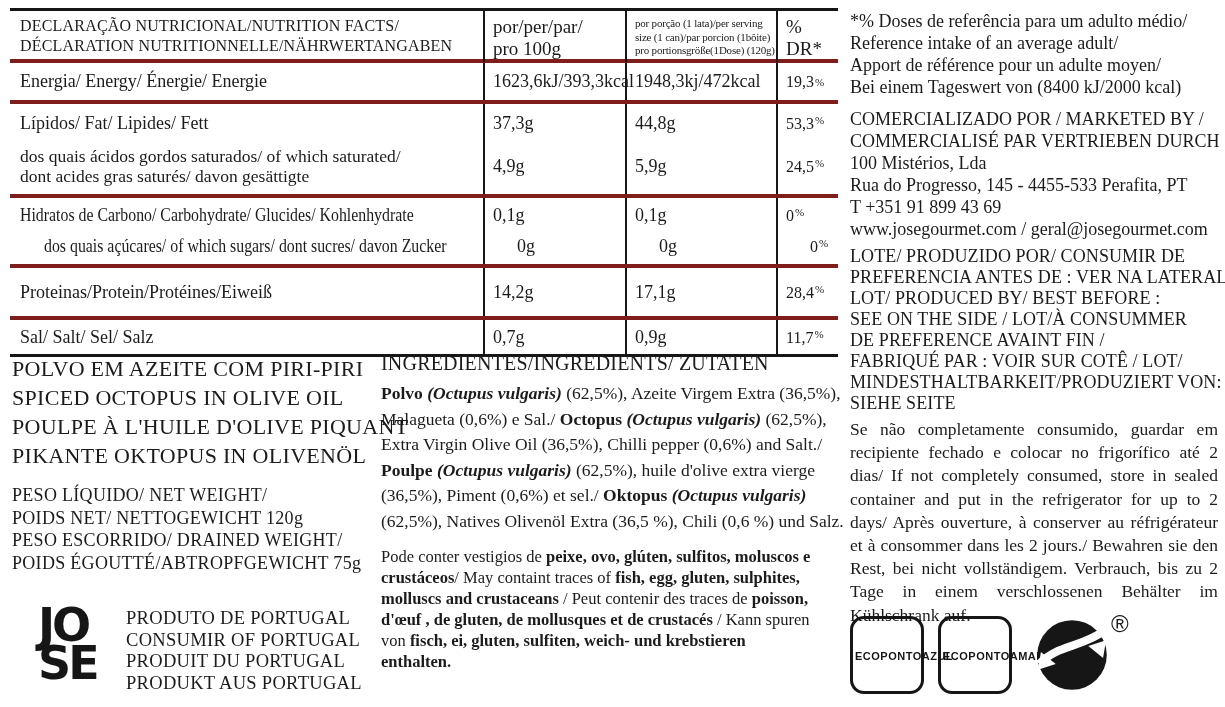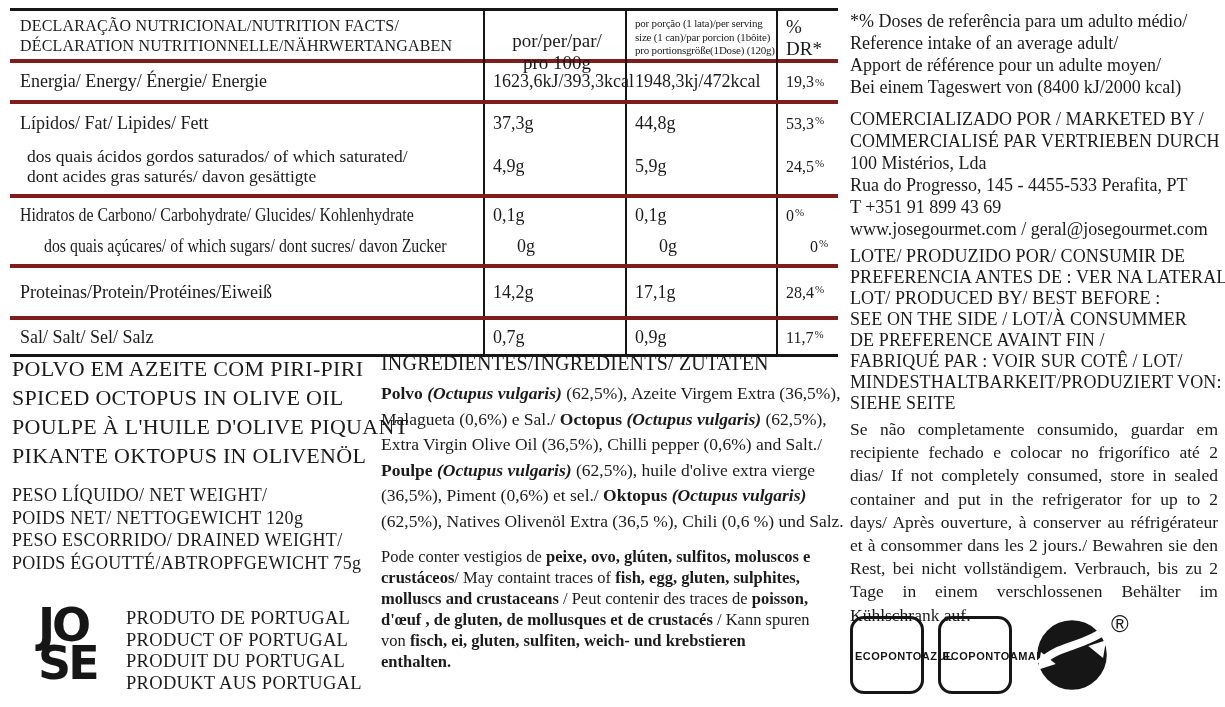--- a/index.html
+++ b/index.html
@@ -10,29 +10,29 @@
   .ntable { position:absolute; left:10px; top:8px; width:828px;
             border-top:3px solid #161616; border-bottom:3px solid #161616; }
   .trow { display:grid; grid-template-columns:473px 142px 151px 62px; border-bottom:4px solid #7f1d1d; }
   .trow:last-child { border-bottom:none; }
   .cell { padding:2px 4px 2px 10px; }
   .cell + .cell { border-left:2px solid #161616; padding-left:8px; }
   .vcenter { display:flex; align-items:center;text-align:center; }
   .stack > div { display:flex; align-items:center; }
 
   .hdr-title { font-size:16px; line-height:20px; letter-spacing:.2px; padding-top:5px; }
-  .hdr-per100 { font-size:19px; line-height:22px; padding-top:19px;text-align:center; }
+  .hdr-per100 { font-size:19px; line-height:22px; padding-top:5px; }
   .hdr-serving { font-size:11px; line-height:13.5px; padding-top:6px; white-space:nowrap; letter-spacing:-.2px; }
   .hdr-dr { font-size:19px; padding-top:5px; }
 
   .lbl { font-size:18px; }
   .val { font-size:18px; }
   .drv { font-size:16px; }
   .pct { font-size:11px; vertical-align:5px; margin-left:1px; }
-  .sub2 { font-size:17.5px; line-height:20px;margin-left:7px; }
+  .sub2 { font-size:17.5px; line-height:20px; }
   .condensed { display:inline-block; transform:scaleX(.88); transform-origin:left center; white-space:nowrap; }
 
   .h-row    { height:52px; }
   .r-energy  > .cell { height:37px; }
   .r-prot    > .cell { height:48px; }
   .r-salt    > .cell { height:34px; }
   .r-sodium  > .cell { height:27px; }
   .fat-l1 { height:34px; } .fat-l2 { height:52px; }
   .carb-l1 { height:31px; } .carb-l2 { height:31px;margin-left:24px; }
 
@@ -238,21 +238,21 @@
 
 <div class="blk-storage">Se não completamente consumido, guardar em recipiente fechado e colocar no frigorífico até 2 dias/ If not completely consumed, store in sealed container and put in the refrigerator for up to 2 days/ Après ouverture, à conserver au réfrigérateur et à consommer dans les 2 jours./ Bewahren sie den Rest, bei nicht vollständigem. Verbrauch, bis zu 2 Tage in einem verschlossenen Behälter im Kühlschrank auf.</div>
 
 <div class="jose-logo">
   <div>JO</div>
   <div>SE</div>
 </div>
 
 <div class="origin-block">
   <div class="origin-line">PRODUTO DE PORTUGAL</div>
-  <div class="origin-line">PRODUCT OF PORTUGAL</div>
+  <div class="origin-line">CONSUMIR OF PORTUGAL</div>
   <div class="origin-line">PRODUIT DU PORTUGAL</div>
   <div class="origin-line">PRODUKT AUS PORTUGAL</div>
 </div>
 
 <div class="eco-badge eco-azul">
   <div class="eco-text">ECOPONTO</div>
   <svg width="52" height="36" viewBox="0 0 60 40">
     <path d="M6,16 Q6,6 16,6 L28,6 Q38,6 38,16 L38,40 L6,40 Z" fill="#161616"></path>
     <rect x="11" y="10" width="17" height="8" rx="4" fill="#ffffff"></rect>
     <circle cx="48" cy="9" r="4.5" fill="none" stroke="#161616" stroke-width="2.6"></circle>

